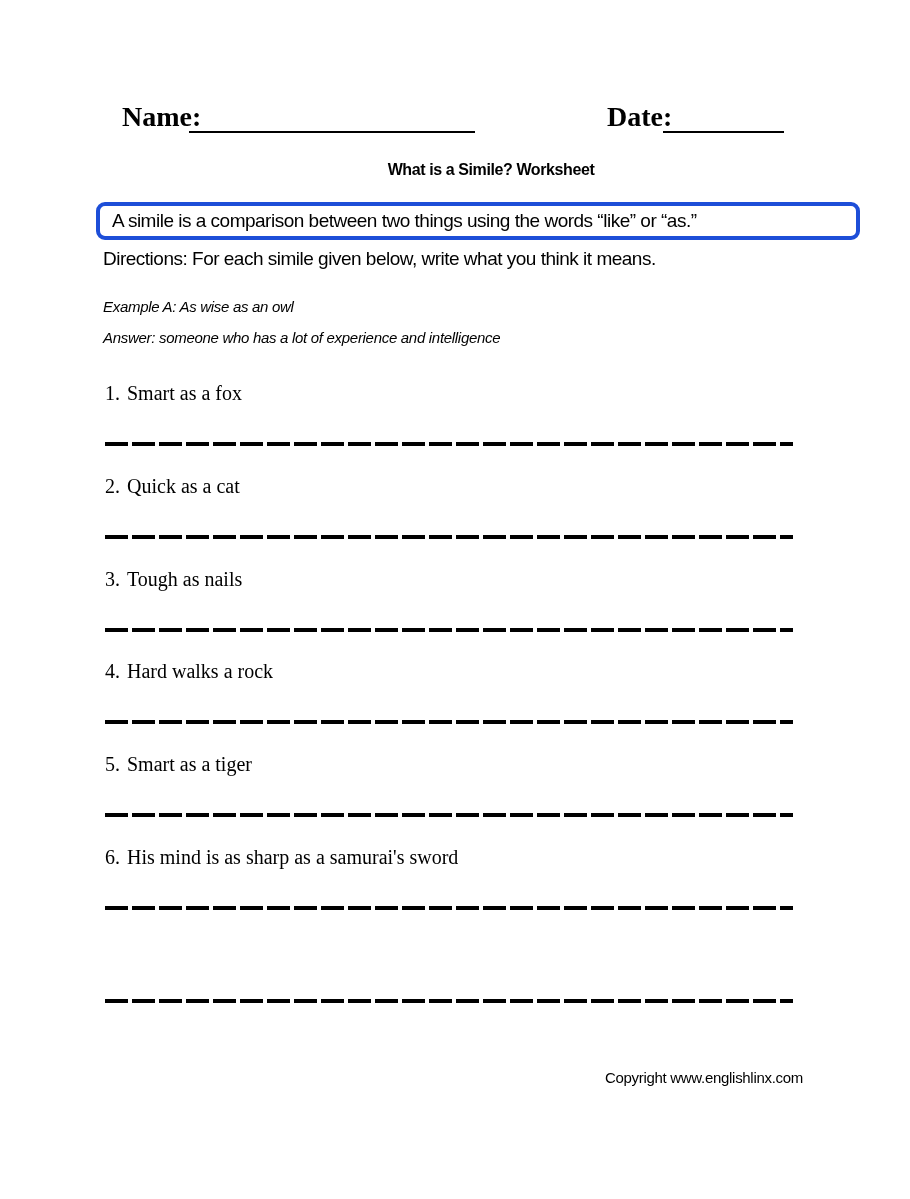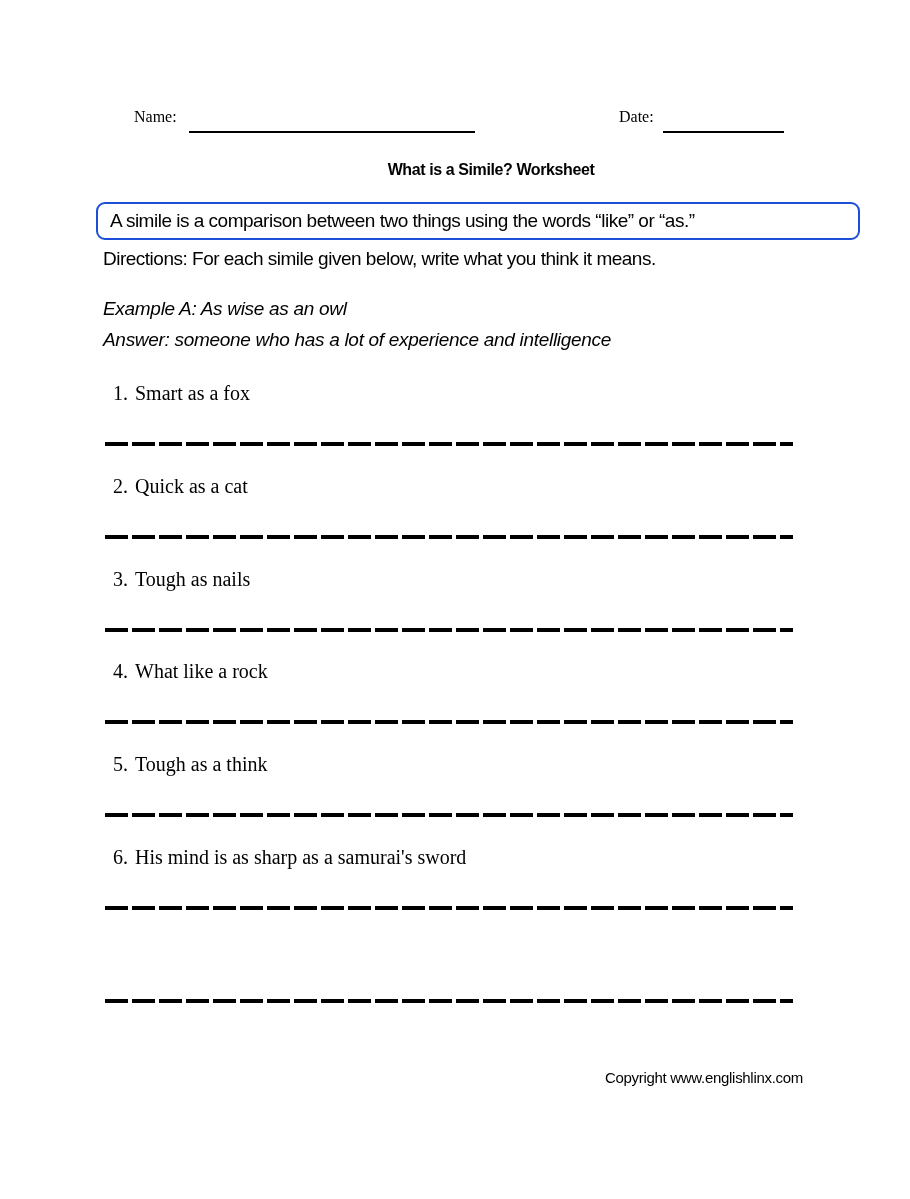--- a/index.html
+++ b/index.html
@@ -9,25 +9,24 @@
     height: 1199px;
     background: #ffffff;
     color: #000000;
     overflow: hidden;
   }
 
   
   .hdr-label {
     position: absolute;
     font-family: "Liberation Serif", serif;
-    font-weight: normal;
-    font-size: 16px;
+    font-weight: bold;
+    font-size: 28px;
     line-height: 26px;
     white-space: nowrap;
-    margin-left: 12px;
   }
   .name-label { left: 122px; top: 104px; }
   .date-label { left: 607px; top: 104px; }
   .blank-rule {
     position: absolute;
     border-top: 2px solid #000;
     height: 0;
   }
   .name-rule { left: 189px; top: 131px; width: 286px; }
   .date-rule { left: 663px; top: 131px; width: 121px; }
@@ -45,21 +44,21 @@
     white-space: nowrap;
     padding-left: 36px;
   }
 
   
   .def-box {
     position: absolute;
     left: 96px; top: 202px;
     width: 764px; height: 38px;
     box-sizing: border-box;
-    border: 2px solid #1d4ed8;
+    border: 4px solid #1d4ed8;
     border-radius: 9px;
     display: flex;
     align-items: center;
     padding-left: 12px;
     font-family: "Liberation Sans", sans-serif;
     font-size: 19px;
     letter-spacing: -0.5px;
     white-space: nowrap;
   }
 
@@ -72,21 +71,21 @@
     letter-spacing: -0.5px;
     white-space: nowrap;
   }
 
   
   .example-line {
     position: absolute;
     left: 103px;
     font-family: "Liberation Sans", sans-serif;
     font-style: italic;
-    font-size: 19px;
+    font-size: 15px;
     letter-spacing: -0.3px;
     white-space: nowrap;
   }
   .example-prompt { top: 298px; }
   .example-answer { top: 329px; }
 
   
   .items { position: absolute; left: 0; top: 0; width: 100%; }
   .item {
     position: absolute;
@@ -94,21 +93,20 @@
     width: 688px;
     height: 66px;
   }
   .item-text {
     position: absolute;
     left: 0; top: 0;
     font-family: "Liberation Serif", serif;
     font-size: 20px;
     line-height: 22px;
     white-space: nowrap;
-    margin-left: 8px;
   }
   .item-label { margin-left: 7px; }
   .answer-line {
     position: absolute;
     left: 0; top: 60px;
     width: 688px; height: 4px;
     background: repeating-linear-gradient(90deg, #000 0 23px, transparent 23px 27px);
   }
 
   
@@ -160,28 +158,28 @@
 
   <div class="item" style="top: 568px;">
     <div class="item-text">
       <span class="item-num">3.</span><span class="item-label">Tough as nails</span>
     </div>
     <div class="answer-line"></div>
   </div>
 
   <div class="item" style="top: 660px;">
     <div class="item-text">
-      <span class="item-num">4.</span><span class="item-label">What like a rock</span>
+      <span class="item-num">4.</span><span class="item-label">Hard walks a rock</span>
     </div>
     <div class="answer-line"></div>
   </div>
 
   <div class="item" style="top: 753px;">
     <div class="item-text">
-      <span class="item-num">5.</span><span class="item-label">Tough as a think</span>
+      <span class="item-num">5.</span><span class="item-label">Smart as a tiger</span>
     </div>
     <div class="answer-line"></div>
   </div>
 
   <div class="item" style="top: 846px;">
     <div class="item-text">
       <span class="item-num">6.</span><span class="item-label">His mind is as sharp as a samurai's sword</span>
     </div>
     <div class="answer-line"></div>
   </div>

